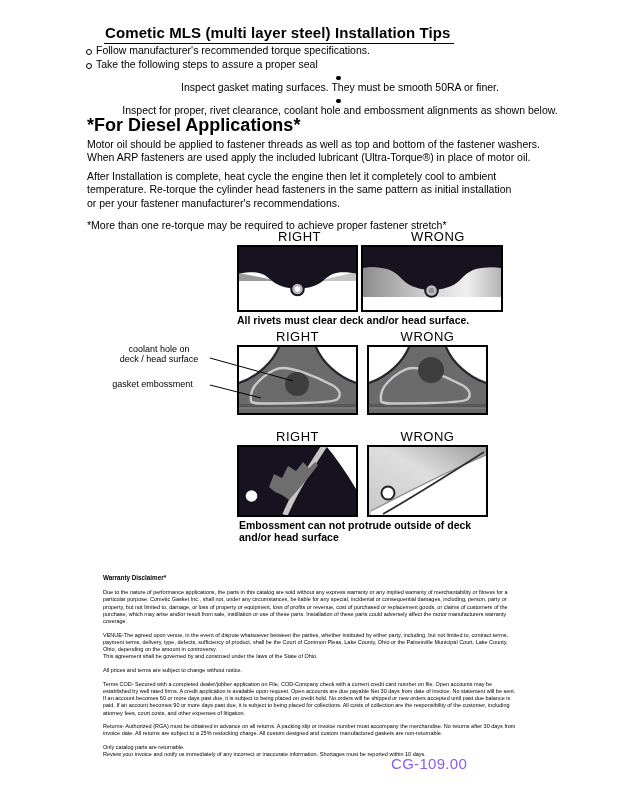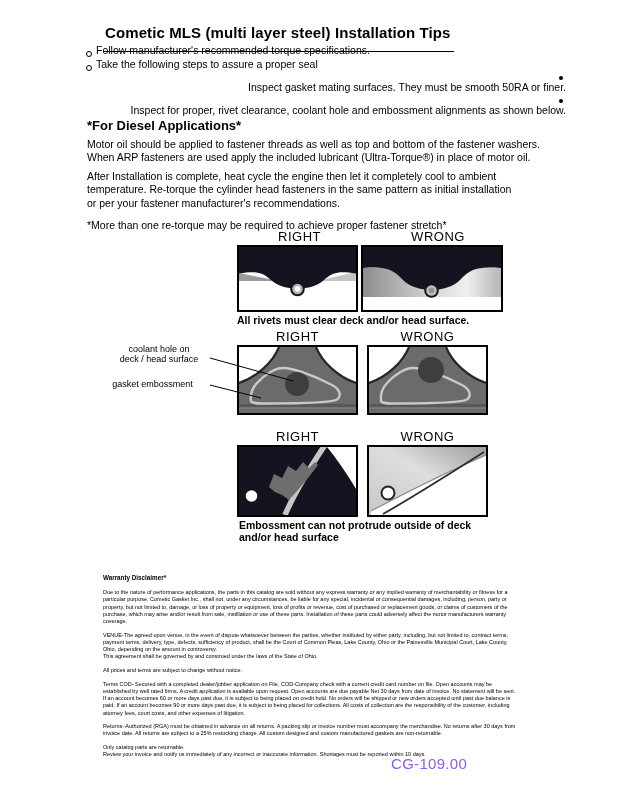--- a/index.html
+++ b/index.html
@@ -6,39 +6,39 @@
   body{
     width:618px;height:800px;background:#ffffff;position:relative;overflow:hidden;
     font-family:"Liberation Sans","DejaVu Sans",sans-serif;color:#000;
   }
   .abs{position:absolute;}
   .preline{white-space:pre-line;}
 
   
   .title{
     left:104px;top:24px;font-size:15px;font-weight:bold;
-    border-bottom:1.5px solid #000;padding:0 3px 10px 1px;letter-spacing:0.1px;
+    border-bottom:1.5px solid #000;padding:0 3px 2px 1px;letter-spacing:0.1px;
   }
 
   
   .bullets{left:86px;top:43px;font-size:10.5px;line-height:14px;width:480px;}
-  .b-row{display:flex;align-items:flex-end;}
+  .b-row{display:flex;align-items:center;}
   .b-row.sub{margin-left:28px;flex-direction:column;}
   .ring{
     width:4px;height:4px;border:1px solid #000;border-radius:50%;
     display:inline-block;margin:4.5px 4px 0 0;flex:none;
   }
   .dot{
     width:4.5px;height:4.5px;background:#000;border-radius:50%;
     display:inline-block;margin:4.5px 3px 0 0;flex:none;
   }
 
   
   .diesel{left:87px;top:119px;width:460px;font-size:10.5px;line-height:13.5px;}
-  .diesel h2{font-size:13px;margin:0 0 5px 0;}
+  .diesel h2{font-size:18px;margin:0 0 5px 0;}
   .diesel p{margin:0 0 5px 0;}
   .diesel .note{margin-top:9px;}
 
   
   .diag-row{left:237px;}
   .labels{display:flex;font-size:13px;letter-spacing:0.5px;}
   .labels span{display:inline-block;text-align:center;}
   .panels{display:flex;margin-top:1px;}
   .panel{border:2px solid #000;display:block;background:#fff;}
   .caption{font-size:10.5px;font-weight:bold;line-height:11.5px;}

